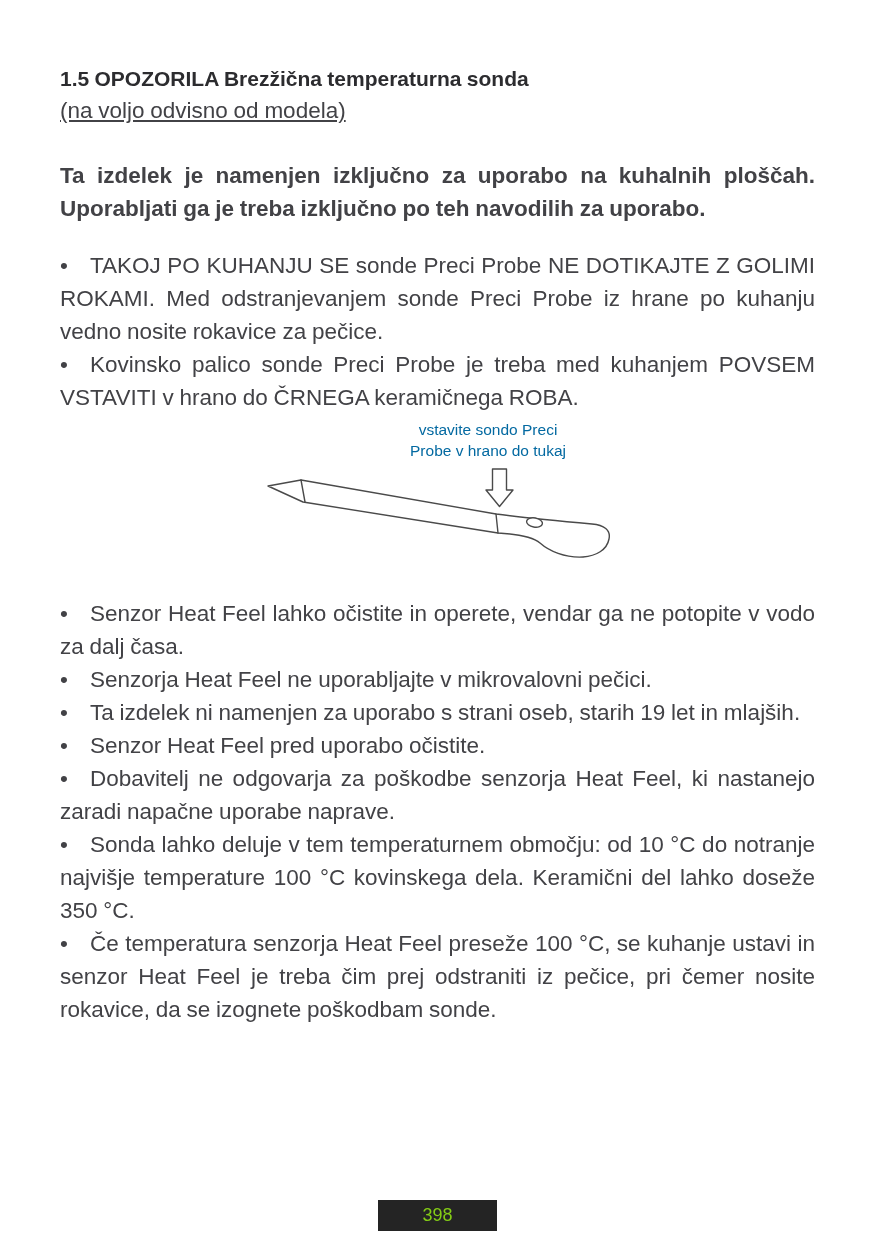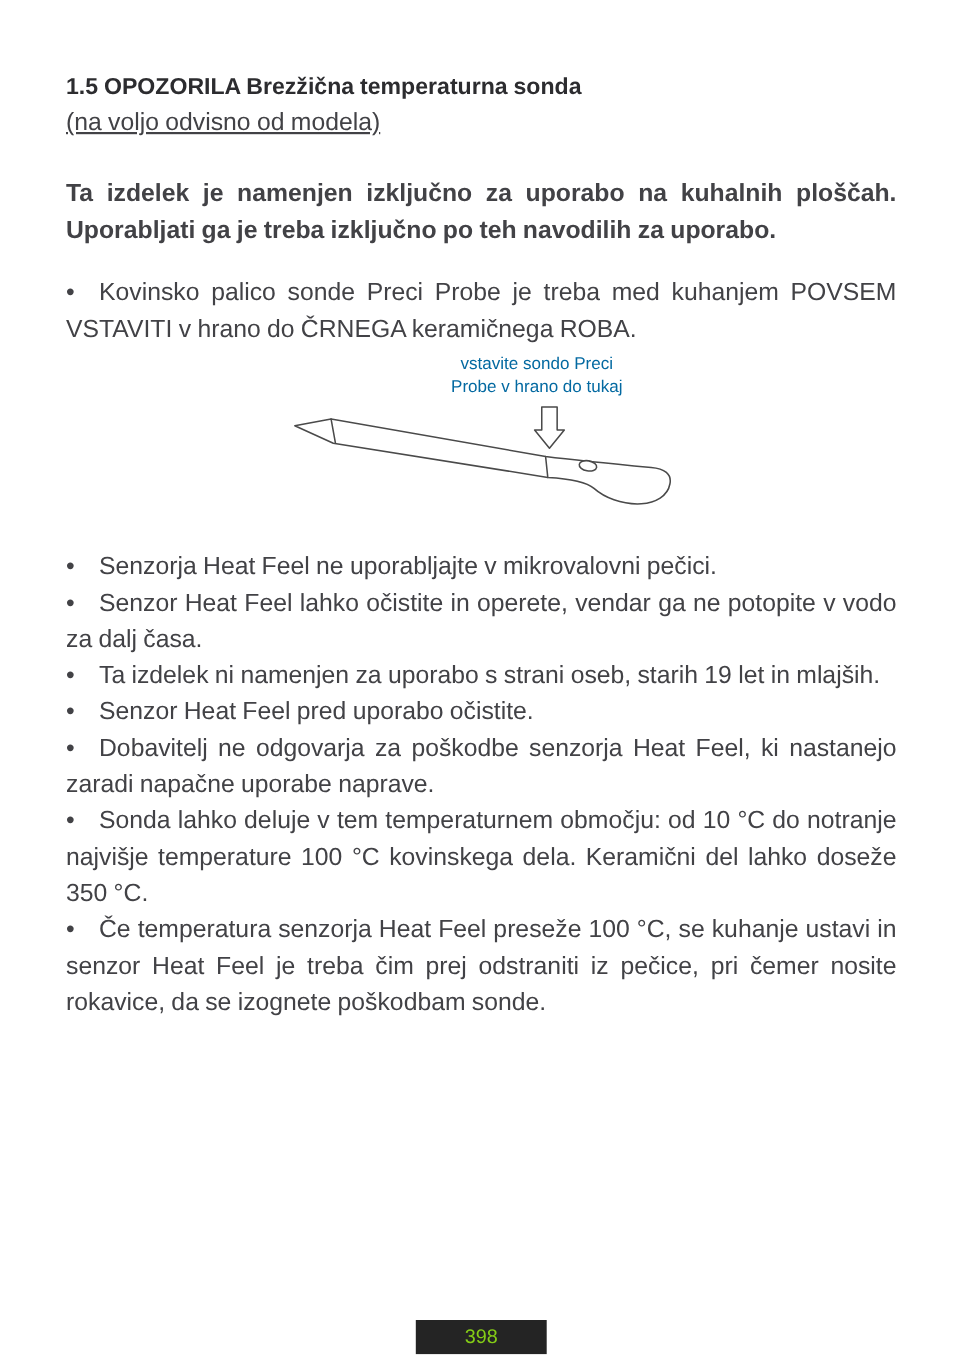--- a/index.html
+++ b/index.html
@@ -90,20 +90,21 @@
 
 <div class="page">
   <div class="doc">
 
     <h1 class="title">1.5 OPOZORILA Brezžična temperaturna sonda</h1>
     <div class="subtitle">(na voljo odvisno od modela)</div>
 
     <p class="intro">Ta izdelek je namenjen izključno za uporabo na kuhalnih ploščah. Uporabljati ga je treba izključno po teh navodilih za uporabo.</p>
 
     <div>
+      <p class="bullet"><span class="dot">•</span><span>TAKOJ PO KUHANJU SE sonde Preci Probe NE DOTIKAJTE Z GOLIMI ROKAMI. Med odstranjevanjem sonde Preci Probe iz hrane po kuhanju vedno nosite rokavice za pečice.</span></p>
       <p class="bullet"><span class="dot">•</span><span>Kovinsko palico sonde Preci Probe je treba med kuhanjem POVSEM VSTAVITI v hrano do ČRNEGA keramičnega ROBA.</span></p>
     </div>
 
     <div class="figure">
       <div class="figure-caption">
         <div>vstavite sondo Preci</div>
         <div>Probe v hrano do tukaj</div>
       </div>
       <svg width="360" height="100" viewBox="260 465 360 100" fill="none" xmlns="http://www.w3.org/2000/svg">
         <g stroke="#4a4a4a" stroke-width="1.4" stroke-linejoin="round" stroke-linecap="round">
@@ -119,22 +120,22 @@
                    L 303 502
                    Z"></path>
           <path d="M 301 480 L 305 502"></path>
           <path d="M 496 514 L 498 533"></path>
           <ellipse cx="534.5" cy="522.5" rx="8" ry="4.6" transform="rotate(10 534.5 522.5)" fill="#ffffff"></ellipse>
         </g>
       </svg>
     </div>
 
     <div>
+      <p class="bullet"><span class="dot">•</span><span>Senzor Heat Feel lahko očistite in operete, vendar ga ne potopite v vodo za dalj časa.</span></p>
       <p class="bullet"><span class="dot">•</span><span>Senzorja Heat Feel ne uporabljajte v mikrovalovni pečici.</span></p>
-      <p class="bullet"><span class="dot">•</span><span>Senzor Heat Feel lahko očistite in operete, vendar ga ne potopite v vodo za dalj časa.</span></p>
       <p class="bullet"><span class="dot">•</span><span>Ta izdelek ni namenjen za uporabo s strani oseb, starih 19 let in mlajših.</span></p>
       <p class="bullet"><span class="dot">•</span><span>Senzor Heat Feel pred uporabo očistite.</span></p>
       <p class="bullet"><span class="dot">•</span><span>Dobavitelj ne odgovarja za poškodbe senzorja Heat Feel, ki nastanejo zaradi napačne uporabe naprave.</span></p>
       <p class="bullet"><span class="dot">•</span><span>Sonda lahko deluje v tem temperaturnem območju: od 10 °C do notranje najvišje temperature 100 °C kovinskega dela. Keramični del lahko doseže 350 °C.</span></p>
       <p class="bullet"><span class="dot">•</span><span>Če temperatura senzorja Heat Feel preseže 100 °C, se kuhanje ustavi in senzor Heat Feel je treba čim prej odstraniti iz pečice, pri čemer nosite rokavice, da se izognete poškodbam sonde.</span></p>
     </div>
 
   </div>
 
   <div class="pagenum">398</div>

